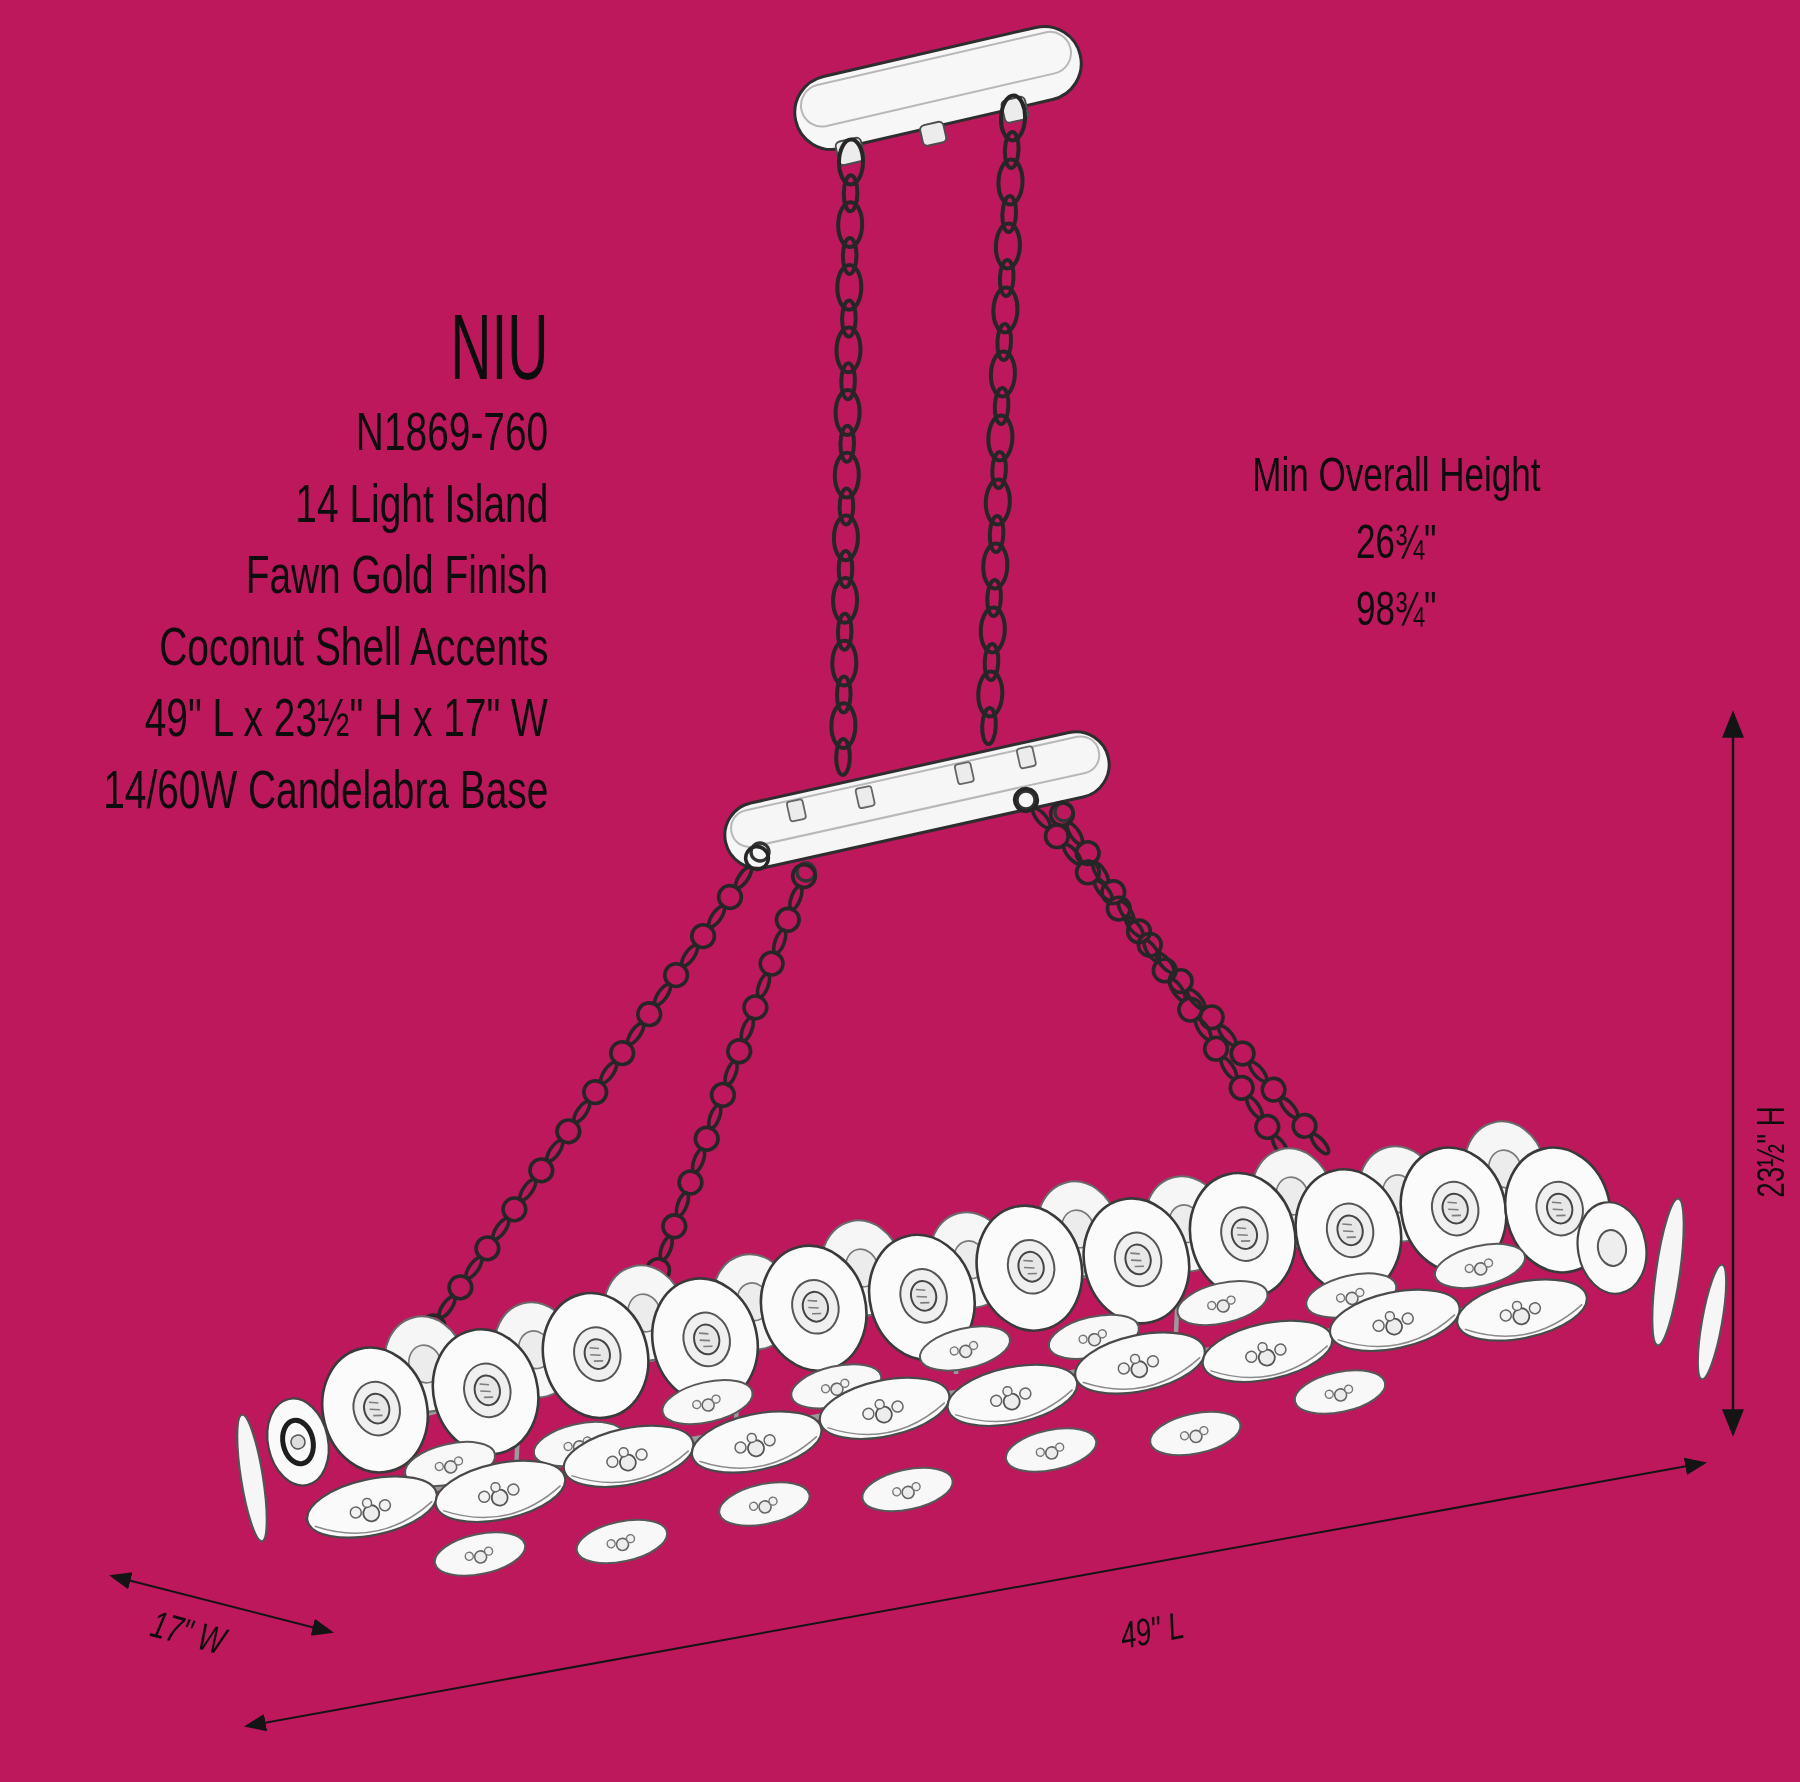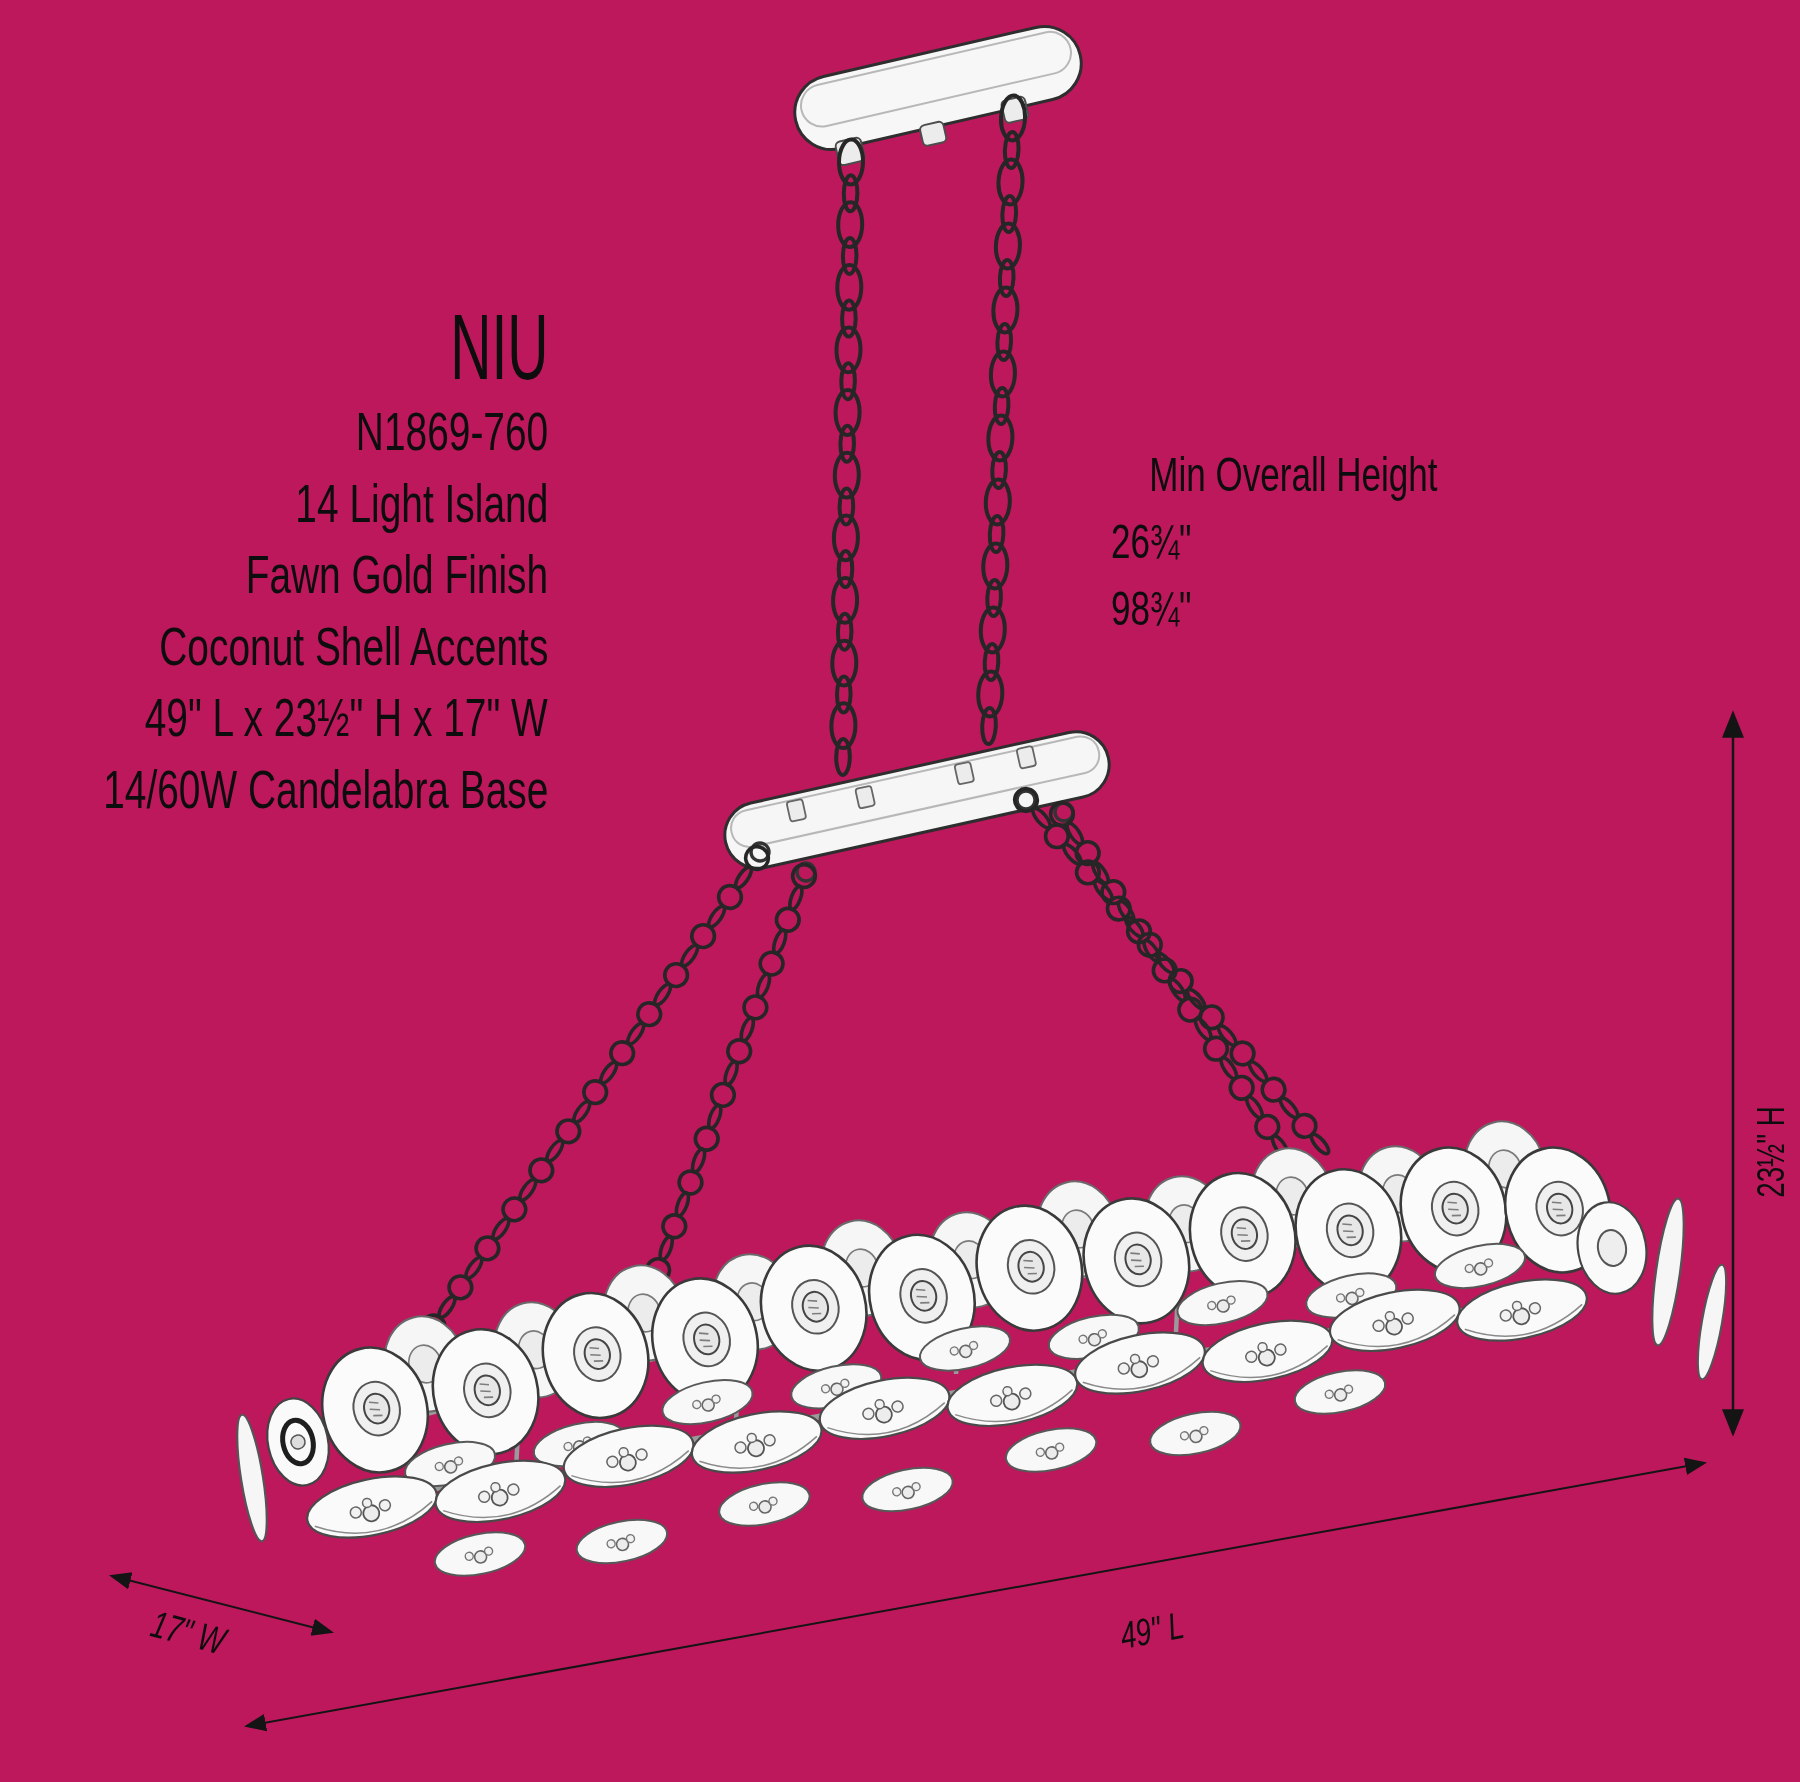--- a/index.html
+++ b/index.html
@@ -10,21 +10,21 @@
   .stage svg{position:absolute;left:0;top:0;}
   .spec-block{
     position:absolute;top:298px;right:1252px;width:620px;text-align:right;
     white-space:nowrap;
   }
   .spec-title{font-size:92px;line-height:98px;font-weight:400;letter-spacing:0;}
   .spec-line{font-size:54px;line-height:71.5px;font-weight:400;}
   .cond{display:inline-block;transform:scaleX(0.72);transform-origin:100% 50%;}
   .cond-title{display:inline-block;transform:scaleX(0.62);transform-origin:100% 50%;}
   .height-block{
-    position:absolute;top:441px;left:1096px;width:600px;text-align:left;
+    position:absolute;top:441px;left:1096px;width:600px;text-align:center;
     font-size:48px;line-height:67px;white-space:nowrap;
   }
   .cond-c{display:inline-block;transform:scaleX(0.73);transform-origin:50% 50%;}
   .dim-label{position:absolute;font-size:38px;white-space:nowrap;}
   .dim-h{left:1771px;top:1152px;transform:translate(-50%,-50%) rotate(-90deg);}
   .dim-l{left:1152px;top:1631px;transform:translate(-50%,-50%) rotate(-10.5deg);font-style:italic;}
   .dim-w{left:188px;top:1633px;transform:translate(-50%,-50%) rotate(15deg);font-style:italic;}
 </style>
 </head>
 <body>

